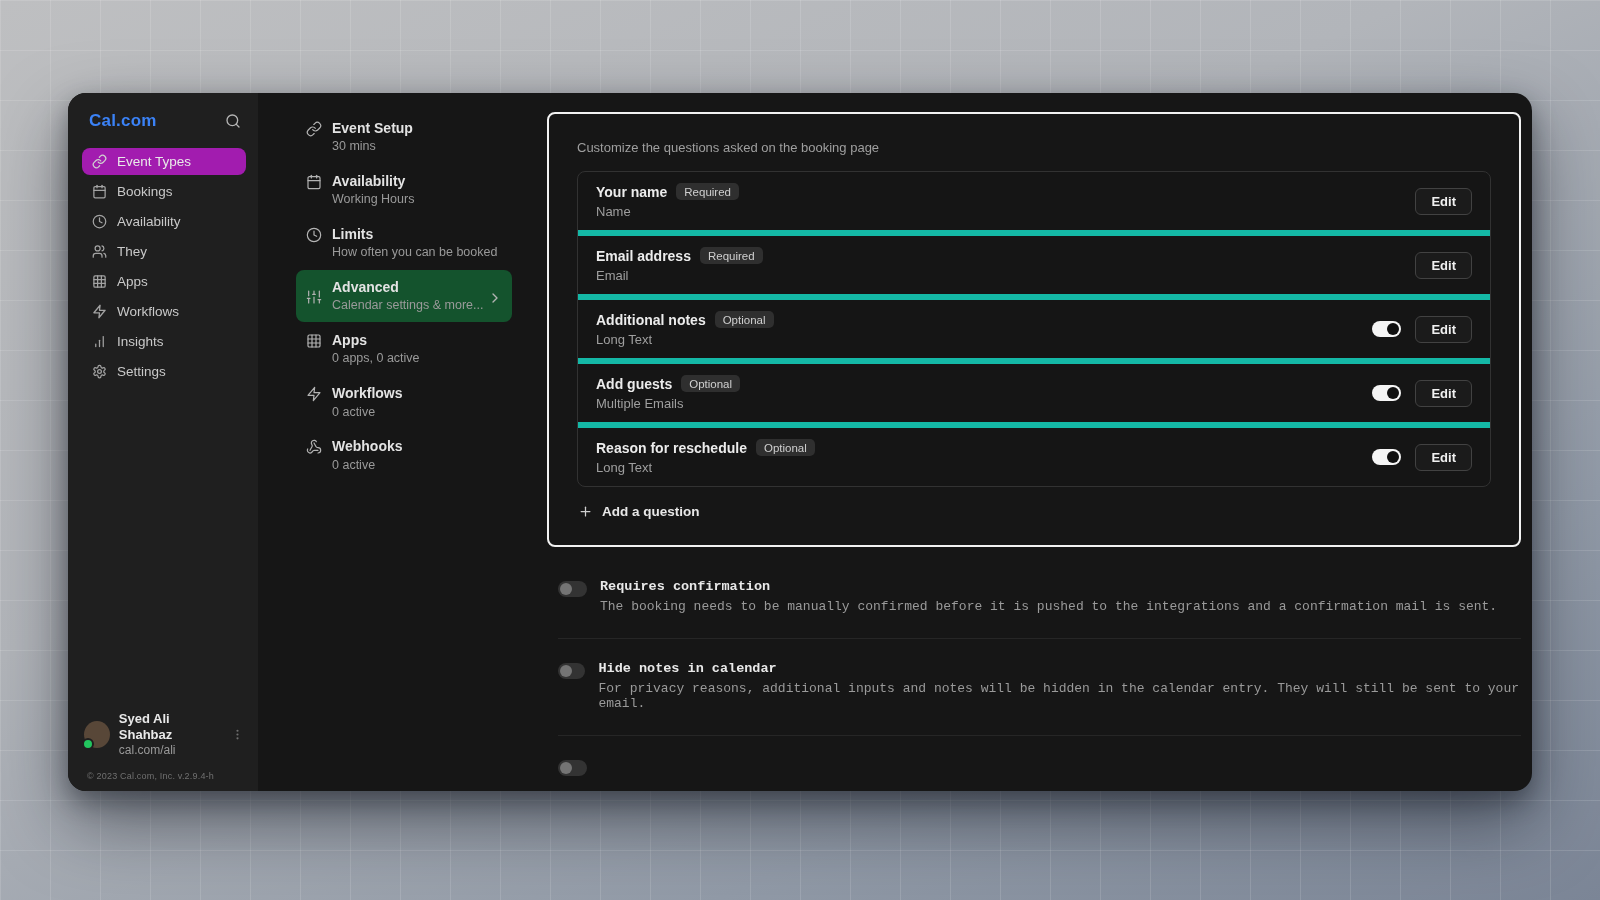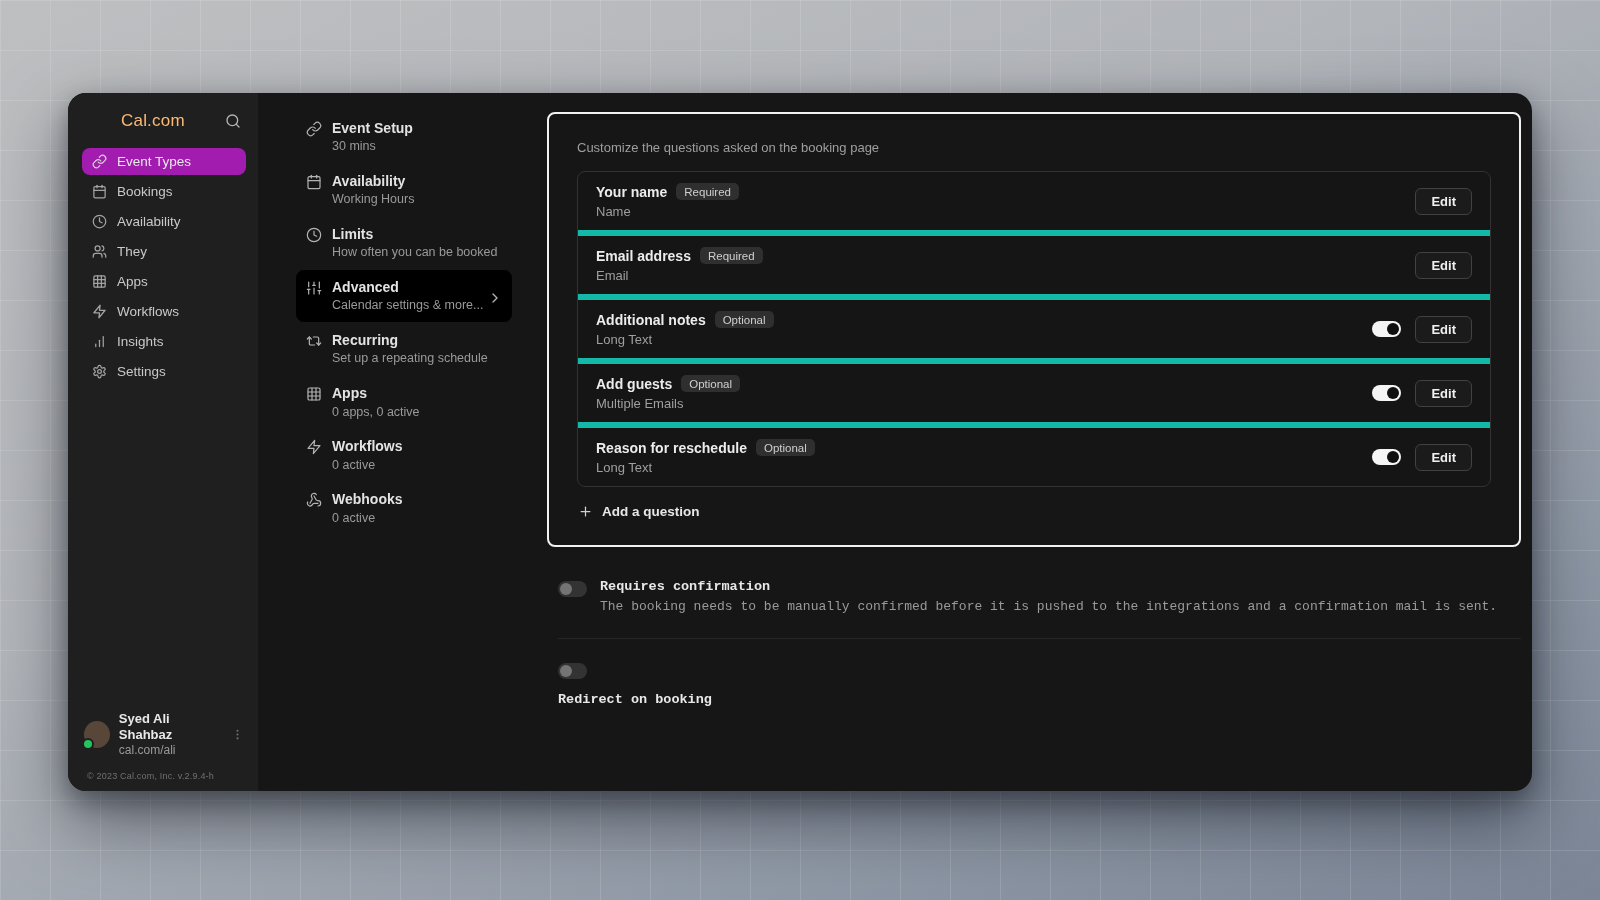--- a/index.html
+++ b/index.html
@@ -17,21 +17,21 @@
   .window {
     position:absolute; left:68px; top:93px; width:1464px; height:698px;
     background:#161616; border-radius:18px; display:flex; overflow:hidden;
     color:#ececec;
     box-shadow:0 30px 70px rgba(15,20,30,.5), 0 10px 25px rgba(15,20,30,.38);
   }
 
   
   .sidebar { width:190px; flex:none; background:#1f1f1f; padding:16px 12px 10px 14px; display:flex; flex-direction:column; }
   .logo-row { display:flex; justify-content:space-between; align-items:center; padding:2px 5px 0 7px; margin-bottom:17px; }
-  .logo { font-size:17px; font-weight:400; color:#fdba74; letter-spacing:.2px;margin-left:32px; }
+  .logo { font-size:17px; font-weight:700; color:#3b82f6; letter-spacing:.2px; }
   .search-btn { color:#b5b5b5; background:none; border:none; cursor:pointer; display:flex; padding:0; }
   .nav-item { display:flex; align-items:center; gap:10px; padding:6px 10px; border-radius:8px; color:#c9c9c9; font-size:13.5px; font-weight:500; margin-bottom:3px; cursor:pointer; }
   .nav-item .icn { color:#a3a3a3; }
   .nav-item.active { background:#a21caf; color:#e9e9e9; }
   .nav-item.active .icn { color:#d0d0d0; }
   .sidebar-spacer { flex:1; }
   .user-row { display:flex; align-items:center; gap:9px; padding:4px 2px; cursor:pointer; }
   .avatar { position:relative; width:27px; height:27px; border-radius:50%;
     background:radial-gradient(circle at 38% 30%, #9a7d64 0 28%, #6b584736 0), radial-gradient(circle at 50% 45%, #7c6permit551 0, #584738 55%, #3a322b 100%);
     background-color:#584738; }
@@ -41,21 +41,21 @@
   .user-handle { font-size:12px; color:#9a9a9a; }
   .kebab { margin-left:auto; color:#6e6e6e; background:none; border:none; cursor:pointer; display:flex; padding:0; }
   .copyright { font-size:9px; color:#707070; margin-top:9px; padding-left:5px; letter-spacing:.2px; }
 
   
   .event-nav { width:265px; flex:none; padding:18px 11px 0 38px; }
   .tab { display:flex; gap:10px; padding:8px 10px; border-radius:8px; position:relative; margin-bottom:1px; cursor:pointer; }
   .tab .icn { margin-top:2px; color:#b3b3b3; }
   .tab-title { font-size:14px; font-weight:600; color:#e3e3e3; line-height:1.3; }
   .tab-sub { font-size:12.5px; color:#9a9a9a; line-height:1.35; margin-top:1px; }
-  .tab.active { background:#000000; }
+  .tab.active { background:#14532d;align-items:center; }
   .chev { position:absolute; right:9px; top:50%; transform:translateY(-50%); color:#bdbdbd; display:none; }
   .tab.active .chev { display:block; }
 
   
   .main { flex:1; padding:19px 11px 0 24px; overflow:hidden; }
   .bq-card { border:2px solid #f2f2f2; border-radius:8px; padding:21px 28px 26px; background:#161616; }
   .bq-title { font-size:14px; font-weight:700; color:#f0f0f0; }
   .bq-sub { font-size:13px; color:#9f9f9f; margin-top:5px; }
   .q-list { margin-top:16px; border:1px solid #323232; border-radius:8px; background:#151515; }
   .q-row { display:flex; align-items:center; padding:11px 18px; border-bottom:6px solid #14b8a6; }
@@ -232,32 +232,20 @@
       <div>
         <div class="tab-title">Advanced</div>
         <div class="tab-sub">Calendar settings &amp; more...</div>
       </div>
       <svg class="chev icn" width="16" height="16" viewBox="0 0 24 24" fill="none" stroke="currentColor" stroke-width="2" stroke-linecap="round" stroke-linejoin="round">
           <path d="m9 18 6-6-6-6"></path>
         </svg>
     </div>
     <div class="tab">
       <svg class="icn" width="16" height="16" viewBox="0 0 24 24" fill="none" stroke="currentColor" stroke-width="1.8" stroke-linecap="round" stroke-linejoin="round">
-          <path d="m2 9 3-3 3 3"></path>
-          <path d="M13 18H7a2 2 0 0 1-2-2V6"></path>
-          <path d="m22 15-3 3-3-3"></path>
-          <path d="M11 6h6a2 2 0 0 1 2 2v10"></path>
-        </svg>
-      <div>
-        <div class="tab-title">Recurring</div>
-        <div class="tab-sub">Set up a repeating schedule</div>
-      </div>
-    </div>
-    <div class="tab">
-      <svg class="icn" width="16" height="16" viewBox="0 0 24 24" fill="none" stroke="currentColor" stroke-width="1.8" stroke-linecap="round" stroke-linejoin="round">
           <rect width="18" height="18" x="3" y="3" rx="2"></rect>
           <path d="M3 9h18"></path>
           <path d="M3 15h18"></path>
           <path d="M9 3v18"></path>
           <path d="M15 3v18"></path>
         </svg>
       <div>
         <div class="tab-title">Apps</div>
         <div class="tab-sub">0 apps, 0 active</div>
       </div>
@@ -373,20 +361,27 @@
     <section class="settings">
 
       <div class="setting-row">
         <span class="toggle off"></span>
         <div>
           <div class="setting-title">Requires confirmation</div>
           <div class="setting-desc">The booking needs to be manually confirmed before it is pushed to the integrations and a confirmation mail is sent.</div>
         </div>
       </div>
 
+      <div class="setting-row">
+        <span class="toggle off"></span>
+        <div>
+          <div class="setting-title">Hide notes in calendar</div>
+          <div class="setting-desc">For privacy reasons, additional inputs and notes will be hidden in the calendar entry. They will still be sent to your email.</div>
+        </div>
+      </div>
 
       <div class="setting-row">
         <span class="toggle off"></span>
         <div>
           <div class="setting-title">Redirect on booking</div>
 
         </div>
       </div>
 
     </section>

